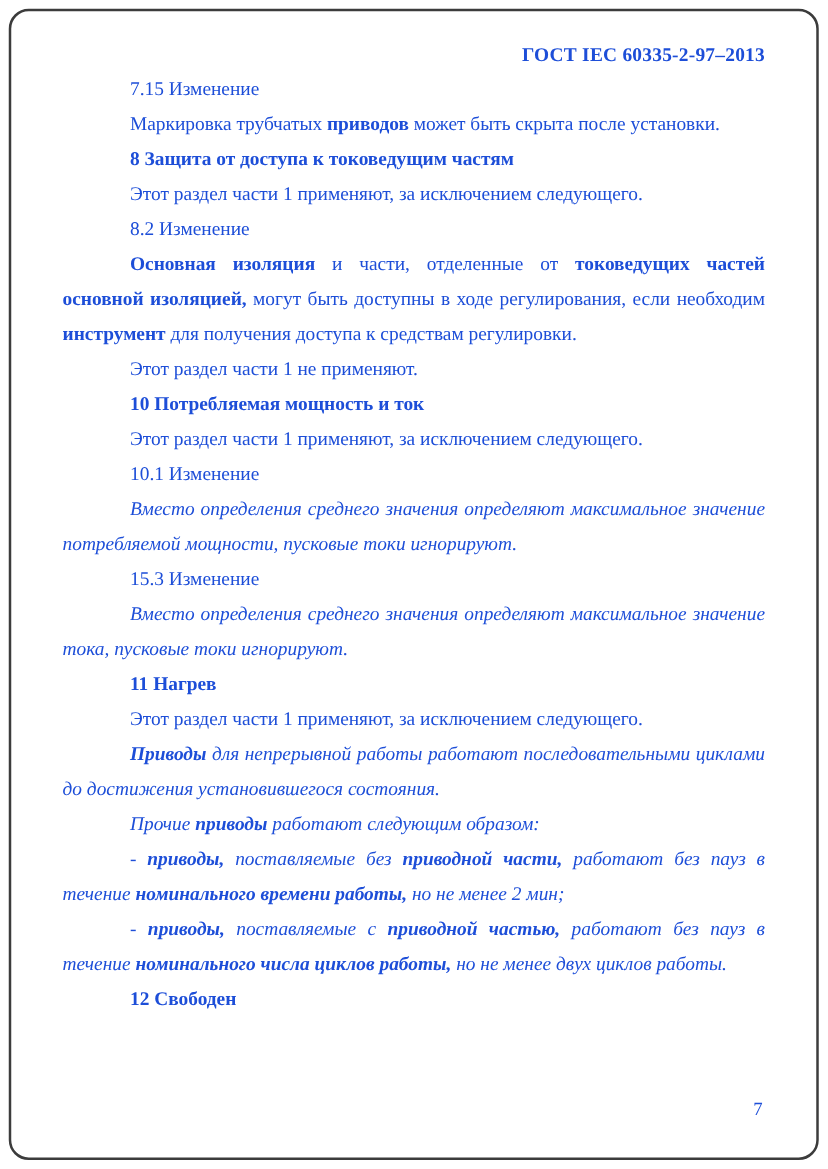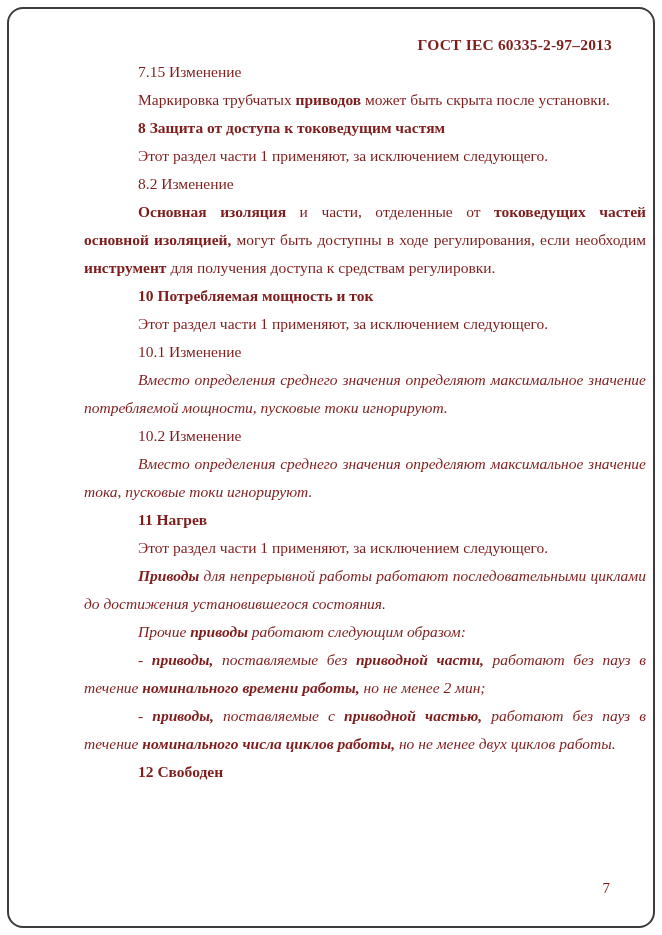--- a/index.html
+++ b/index.html
@@ -2,21 +2,21 @@
 <html><head>
 <meta charset="utf-8">
 <style>
   html, body { margin: 0; padding: 0; background: #ffffff; }
   .page {
     position: relative;
     width: 662px;
     height: 935px;
     background: #ffffff;
     font-family: "Liberation Serif", serif;
-    color: #7f1d1d;
+    color: #1d4ed8;
     overflow: hidden;
     box-sizing: border-box;
     padding-left: 32px;
   }
   .page-frame {
     position: absolute;
     left: 7px; top: 7px; right: 7px; bottom: 7px;
     border: 2px solid #3c3c3c;
     border-radius: 16px;
     pointer-events: none;
@@ -31,21 +31,20 @@
     font-size: 15.5px;
     letter-spacing: 0.2px;
   }
   .content {
     position: absolute;
     top: 58px;
     left: 50px;
     width: 562px;
     font-size: 15.5px;
     line-height: 28px;
-    margin-left: 34px;
   }
   .para {
     margin: 0;
     text-indent: 54px;
     text-align: justify;
   }
   .para.heading {
     font-weight: bold;
     text-align: left;
   }
@@ -68,25 +67,26 @@
 
   <div class="doc-header">ГОСТ IEC 60335-2-97–2013</div>
 
   <div class="content">
       <p class="para body"><span>7.15 Изменение</span></p>
       <p class="para body"><span>Маркировка трубчатых </span><span class="b">приводов</span><span> может быть скрыта после установки.</span></p>
       <p class="para heading"><span>8 Защита от доступа к токоведущим частям</span></p>
       <p class="para body"><span>Этот раздел части 1 применяют, за исключением следующего.</span></p>
       <p class="para body"><span>8.2 Изменение</span></p>
       <p class="para body"><span class="b">Основная изоляция</span><span> и части, отделенные от </span><span class="b">токоведущих частей основной изоляцией,</span><span> могут быть доступны в ходе регулирования, если необходим </span><span class="b">инструмент</span><span> для получения доступа к средствам регулировки.</span></p>
+      <p class="para body"><span>Этот раздел части 1 не применяют.</span></p>
       <p class="para heading"><span>10 Потребляемая мощность и ток</span></p>
       <p class="para body"><span>Этот раздел части 1 применяют, за исключением следующего.</span></p>
       <p class="para body"><span>10.1 Изменение</span></p>
       <p class="para italic"><span>Вместо определения среднего значения определяют максимальное значение потребляемой мощности, пусковые токи игнорируют.</span></p>
-      <p class="para body"><span>10.2 Изменение</span></p>
+      <p class="para body"><span>15.3 Изменение</span></p>
       <p class="para italic"><span>Вместо определения среднего значения определяют максимальное значение тока, пусковые токи игнорируют.</span></p>
       <p class="para heading"><span>11 Нагрев</span></p>
       <p class="para body"><span>Этот раздел части 1 применяют, за исключением следующего.</span></p>
       <p class="para italic"><span class="b">Приводы</span><span> для непрерывной работы работают последовательными циклами до достижения установившегося состояния.</span></p>
       <p class="para italic"><span>Прочие </span><span class="b">приводы</span><span> работают следующим образом:</span></p>
       <p class="para italic"><span>- </span><span class="b">приводы,</span><span> поставляемые без </span><span class="b">приводной части,</span><span> работают без пауз в течение </span><span class="b">номинального времени работы,</span><span> но не менее 2 мин;</span></p>
       <p class="para italic"><span>- </span><span class="b">приводы,</span><span> поставляемые с </span><span class="b">приводной частью,</span><span> работают без пауз  в течение </span><span class="b">номинального числа циклов работы,</span><span> но не менее двух циклов работы.</span></p>
       <p class="para heading"><span>12  Свободен</span></p>
     </div>
 

